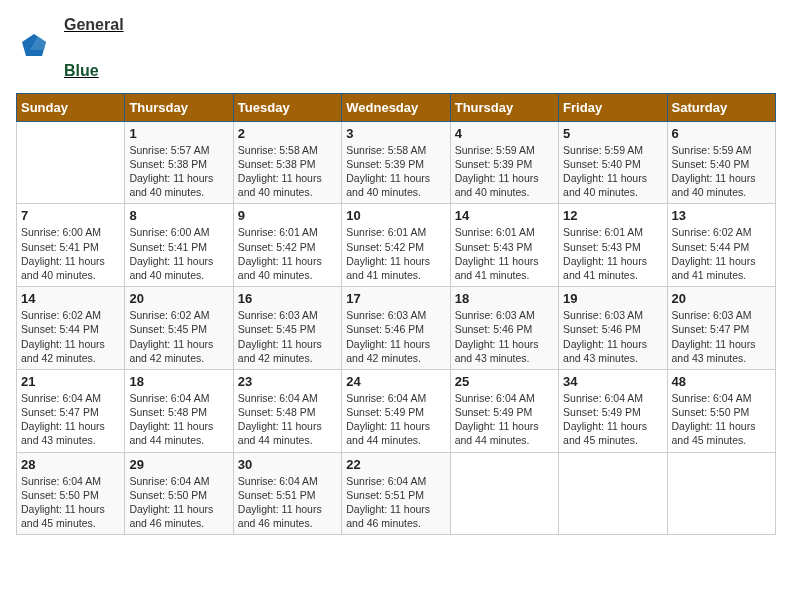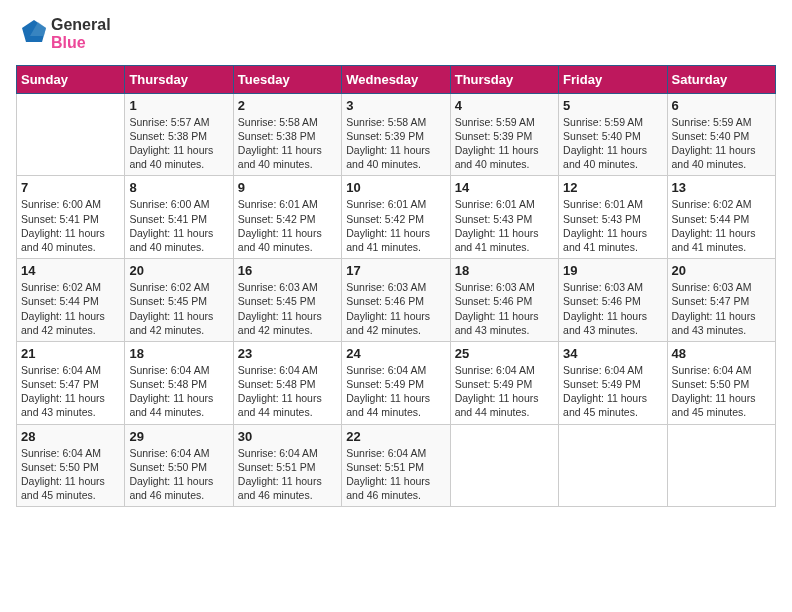--- a/index.html
+++ b/index.html
@@ -33,21 +33,21 @@
     .subtitle {
       font-size: 15px;
       color: #333;
     }
     table {
       width: 100%;
       border-collapse: collapse;
       font-size: 11px;
     }
     thead tr th {
-      background-color: #be185d;
+      background-color: #a16207;
       color: #fff;
       padding: 6px 4px;
       text-align: left;
       font-size: 13px;
       font-weight: bold;
       border: 1px solid #2a5a8a;
     }
     tbody tr td {
       border: 1px solid #ccc;
       vertical-align: top;
@@ -71,28 +71,28 @@
       line-height: 1.35;
     }
     td.empty { background: #fff !important; }
   </style>
 </head>
 <body>
 
 <div class="header">
   <div class="logo">
     <div style="display:flex;flex-direction:column;line-height:1.15;">
-      <div style="display:flex;align-items:center;gap:3px;">
+      <div style="display:flex;align-items:center;gap:16px;text-decoration:underline;">
         <svg width="32" height="32" viewBox="0 0 32 32">
           <polygon points="18,2 30,10 26,24 10,24 6,10" fill="#1a6eb5"></polygon>
           <polygon points="22,4 30,10 28,18 14,18" fill="#5599cc" opacity="0.5"></polygon>
         </svg>
         <div>
           <div style="font-size:16px;font-weight:bold;color:#333;">General</div>
-          <div style="font-size:16px;font-weight:bold;color:#ec4899;">Blue</div>
+          <div style="font-size:16px;font-weight:bold;color:#14532d;margin-top:28px;">Blue</div>
         </div>
       </div>
     </div>
   </div>
   <div class="title-block">
     <div class="month-title"></div>
     <div class="subtitle"></div>
   </div>
 </div>
 

